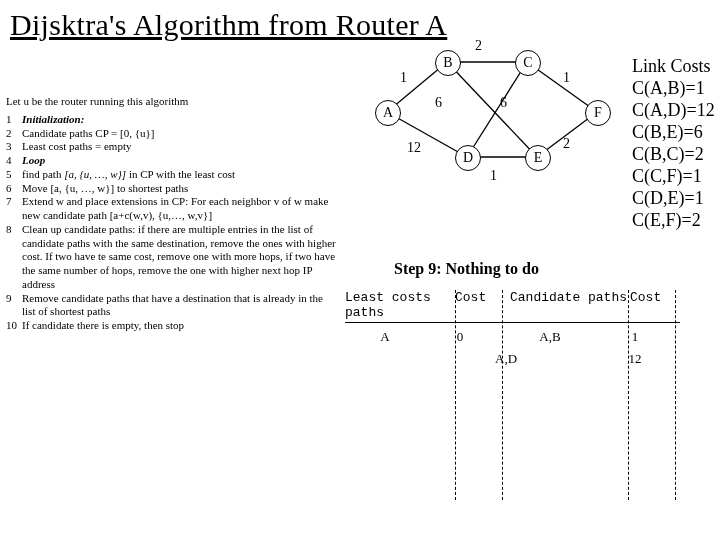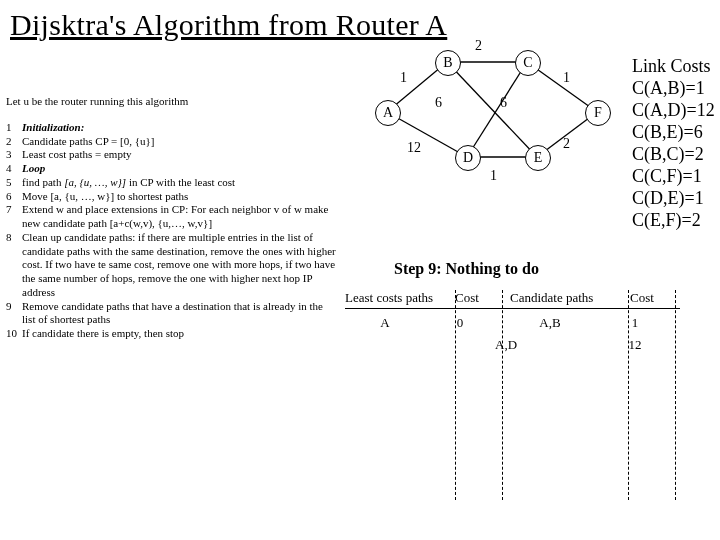--- a/index.html
+++ b/index.html
@@ -1,31 +1,31 @@
 <!DOCTYPE html>
 <html><head>
 <meta charset="utf-8">
 <style>
   html,body{margin:0;padding:0;width:720px;height:540px;background:#fff;font-family:"Times New Roman",serif;color:#000;}
   .title{font-size:30px;text-decoration:underline;position:absolute;left:10px;top:8px;font-weight:normal;letter-spacing:0.3px;}
   .algo{position:absolute;left:6px;top:95px;width:330px;font-size:11px;line-height:1.25;}
-  .algo .intro{margin-bottom:12px;}
+  .algo .intro{margin-bottom:4px;}
   .algo .row{display:flex;}
   .algo .num{width:16px;flex:0 0 16px;}
   .algo .txt{flex:1;}
   .bi{font-weight:bold;font-style:italic;}
   .it{font-style:italic;}
   .graph{position:absolute;left:345px;top:40px;width:260px;height:150px;}
   .graph svg{position:absolute;left:0;top:0;}
   .node{position:absolute;width:24px;height:24px;border:1.4px solid #000;border-radius:50%;background:#fff;display:flex;align-items:center;justify-content:center;font-size:14px;}
   .glabel{position:absolute;font-size:14px;}
   .costs{position:absolute;left:632px;top:37px;font-size:18px;line-height:1.22;width:110px;margin-top:19px;}
   .step{position:absolute;left:394px;top:260px;font-weight:bold;font-size:16px;}
   .tables{position:absolute;left:345px;top:290px;width:335px;font-size:13px;}
-  .tables .hdrRow{display:flex;}
+  .tables .hdrRow{display:flex;font-family:Liberation Mono, monospace;}
   .tables .hcell{text-align:left;}
   .hdrline{border-top:1px solid #000;margin-top:2px;}
   .vline{position:absolute;border-left:1px dashed #000;height:210px;top:290px;}
   .dataRow{display:flex;margin-top:6px;}
 </style>
 </head>
 <body>
 
 <div class="title">Dijsktra's Algorithm from Router A</div>
 

